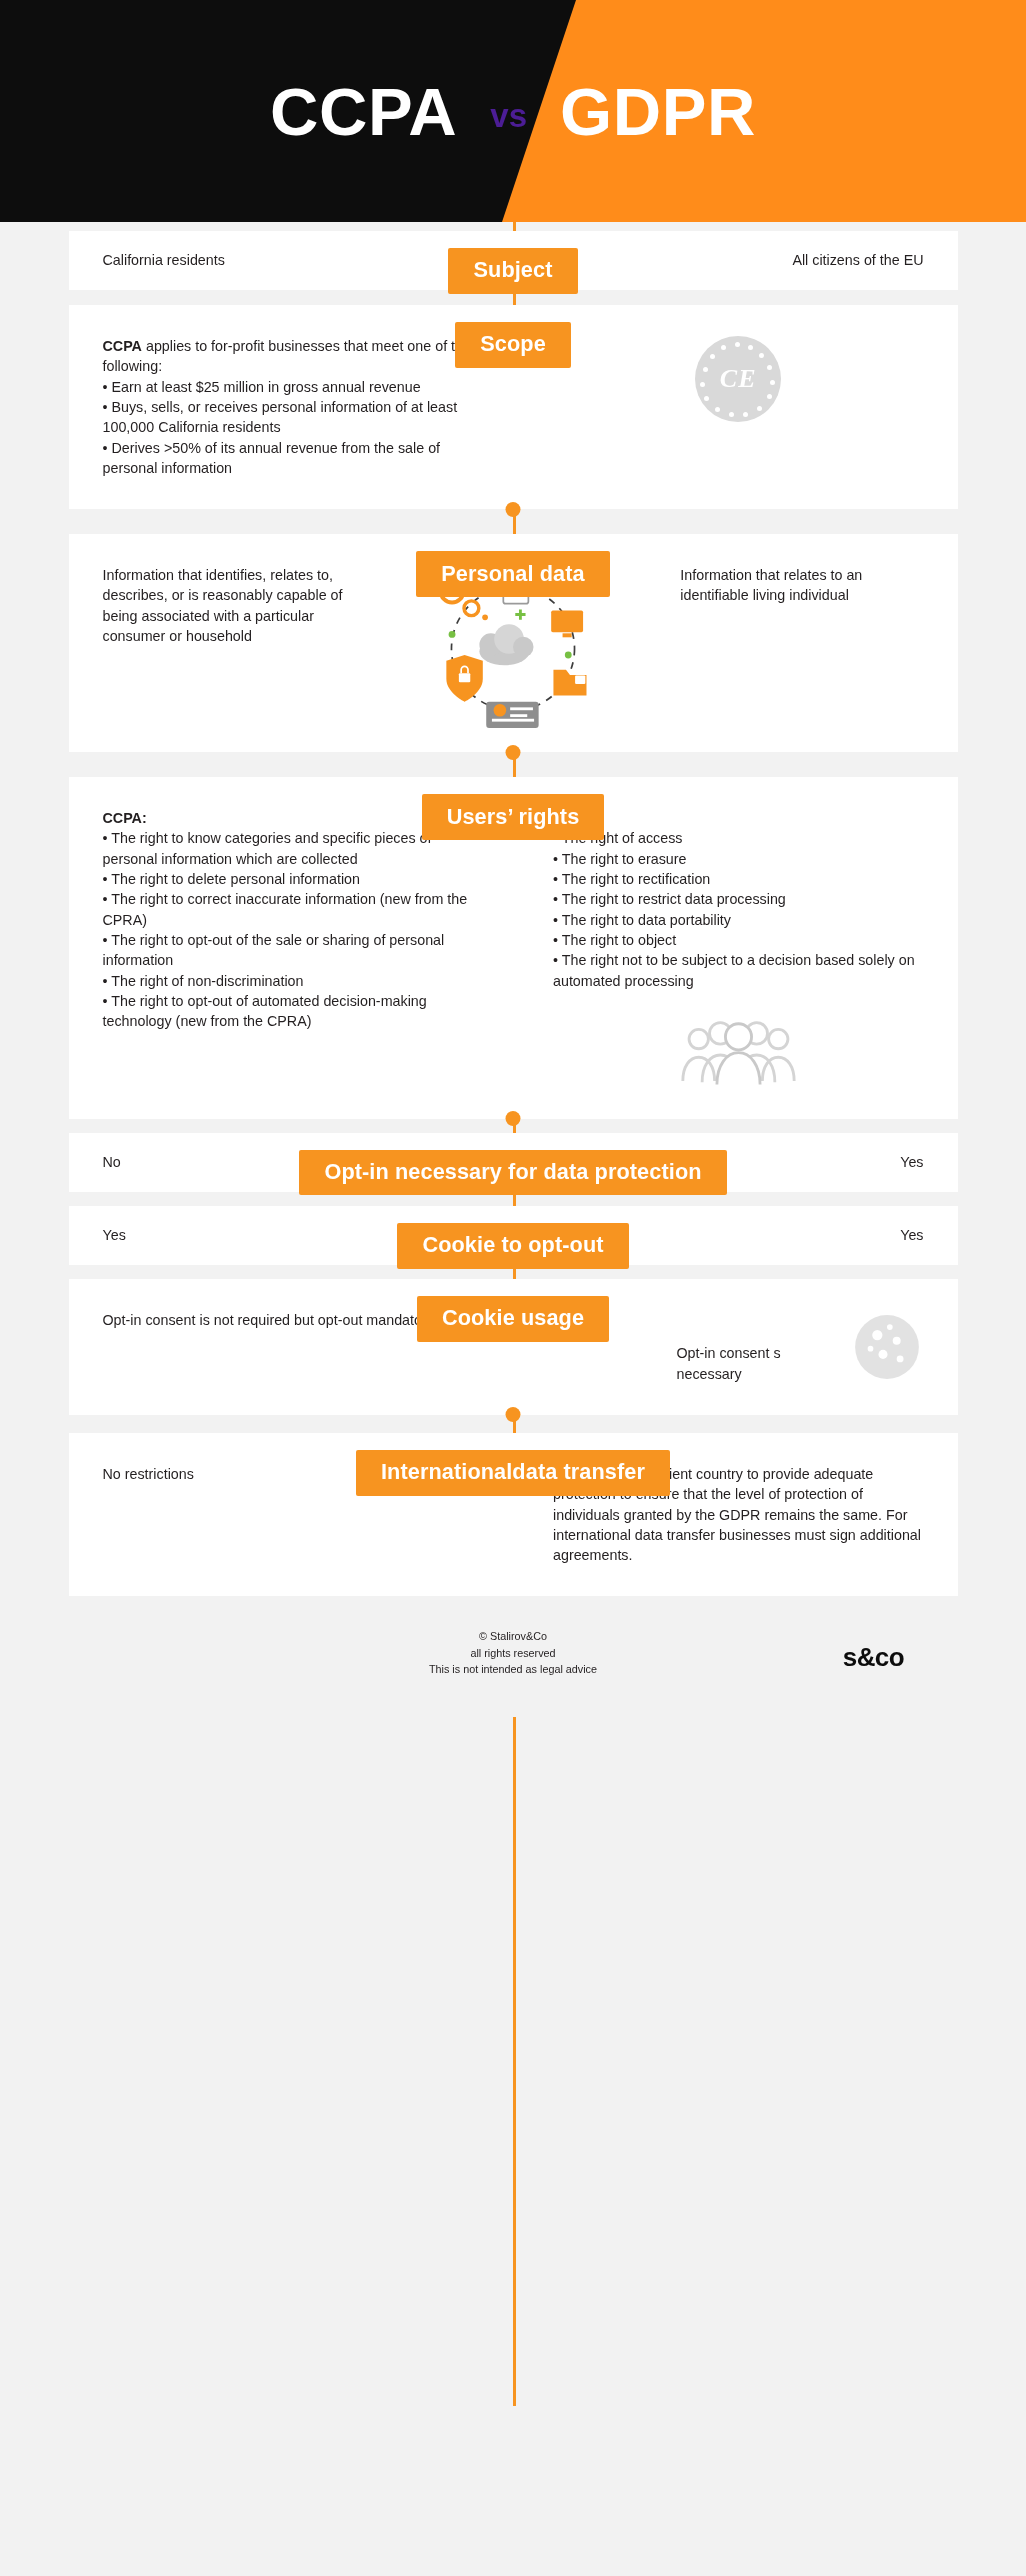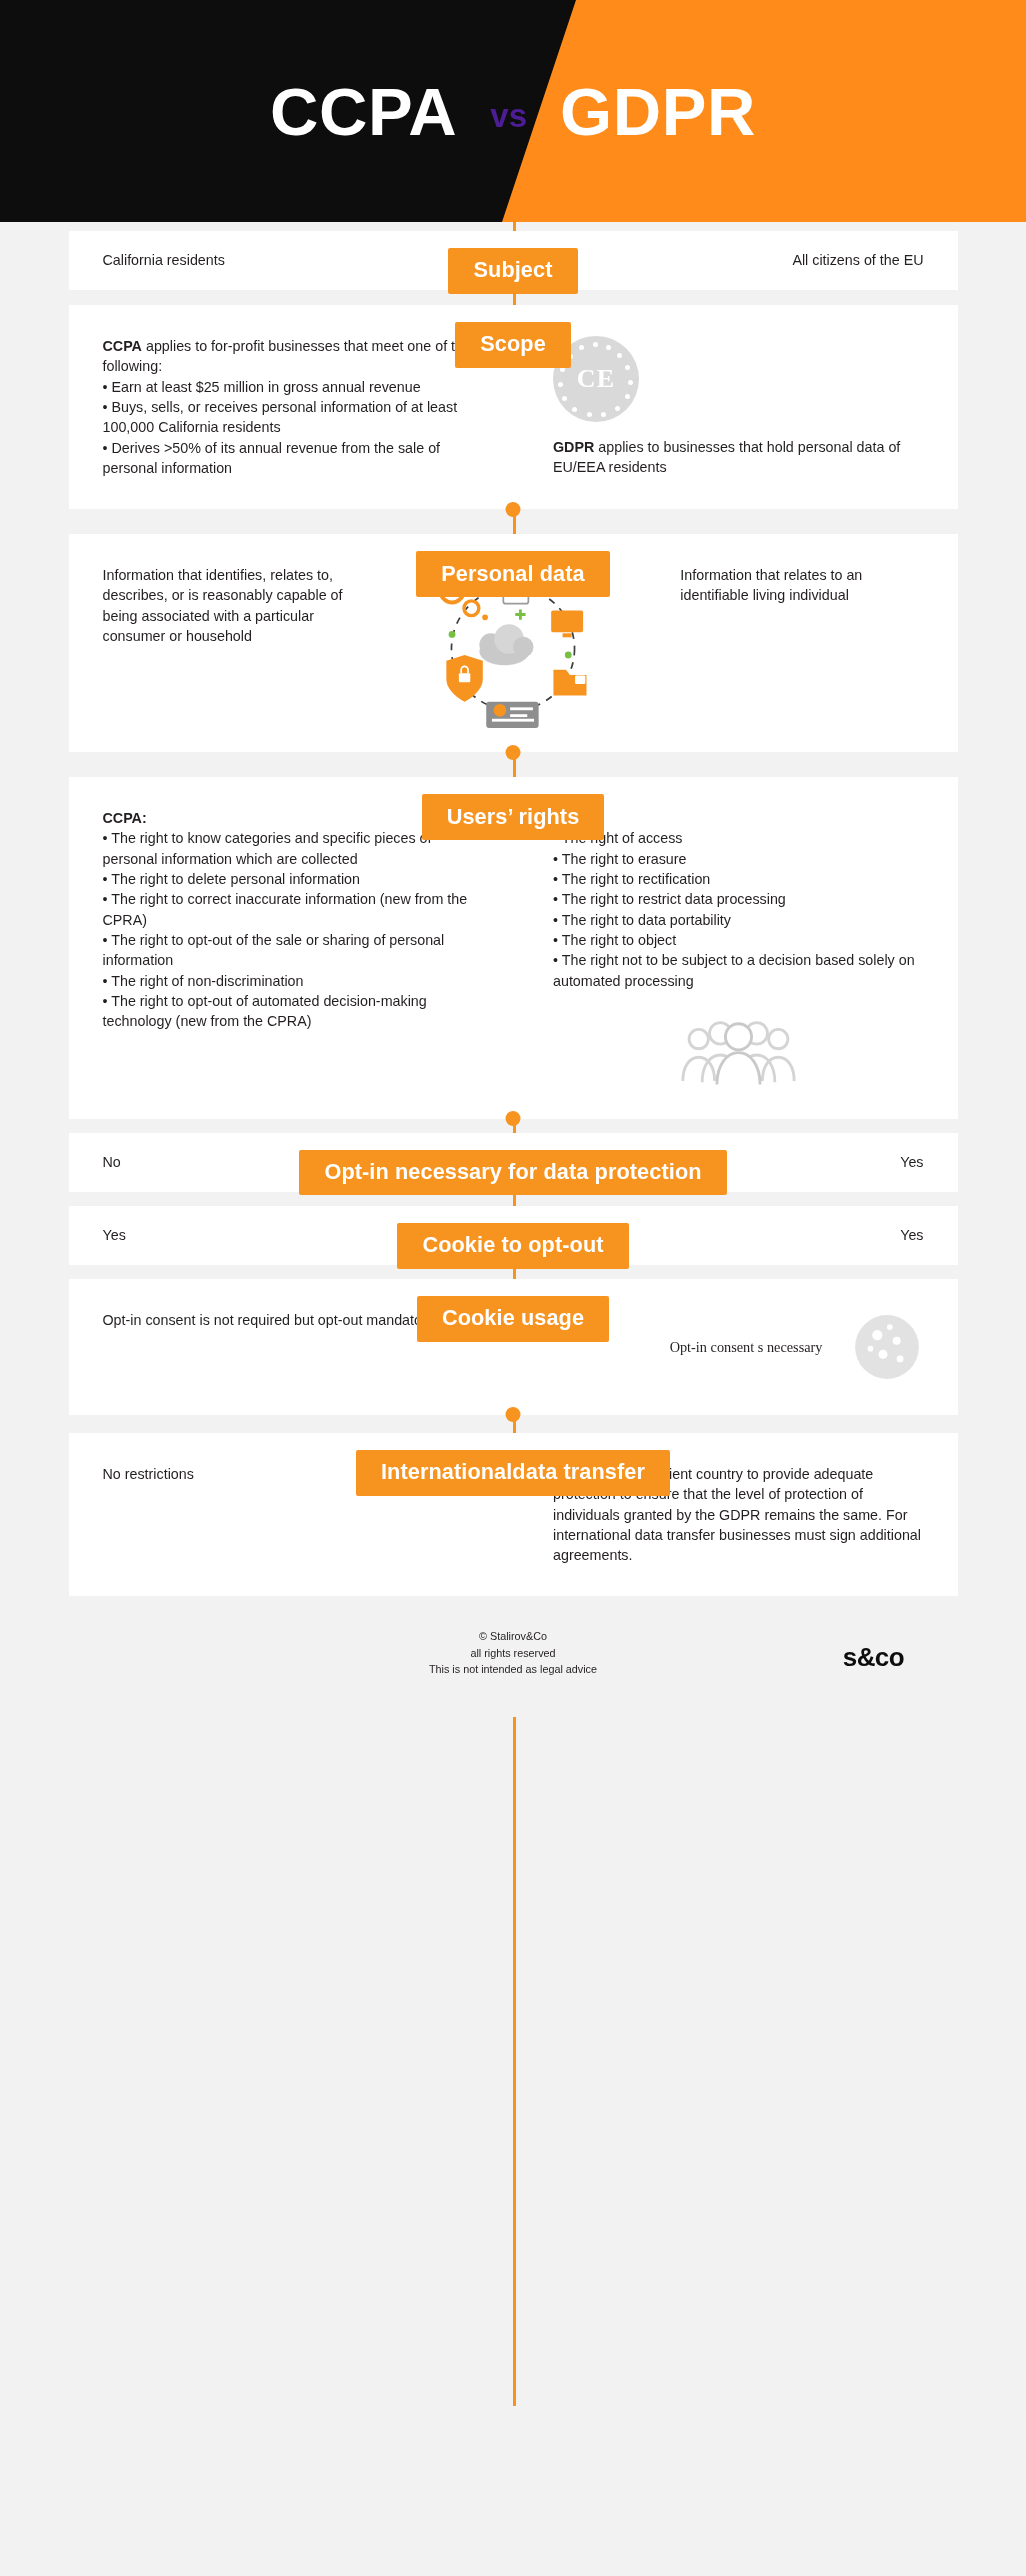--- a/index.html
+++ b/index.html
@@ -58,36 +58,36 @@
 
   
   .panel.compact .col { padding:19.4px 34px 19.4px 34px; }
   .panel.compact .col.right .txt { text-align:right; }
   .panel.compact .col.left .txt { text-align:left; }
 
   .panel.split-gap .col.left { padding-right:40px; }
   .panel.split-gap .col.right { padding-left:40px; }
 
   
-  .ce-wrap { display:flex; margin-bottom:15px; }
+  .ce-wrap { display:flex; justify-content:center; margin-bottom:15px;font-style:italic; }
   .ce {
     position:relative; width:86px; height:86px; border-radius:50%;
     background:#d9d9d9; display:flex; align-items:center; justify-content:center;
   }
   .ce .ce-text { font-size:26px; font-weight:bold; color:#ffffff; letter-spacing:1.1px; font-family:"Liberation Serif", serif; }
   .ce .star { position:absolute; width:5.1px; height:5.1px; background:#ffffff; border-radius:50%; }
 
   
   .pd-graphic { position:relative; width:188px; height:188px; margin:0 auto; }
 
   
   .people { display:flex; justify-content:center; margin-top:23px; }
 
   
-  .cookie-row { display:flex; align-items:center; justify-content:flex-end; gap:27px;font-family:Liberation Serif, serif; }
+  .cookie-row { display:flex; align-items:flex-end; justify-content:flex-end; gap:2px; }
 
   
   .footer {
     position:relative; width:1026px; padding:32px 0 40px 0; background:#f2f2f2;
     display:flex; align-items:center; justify-content:center;
   }
   .footer .fnote { font-size:10.8px; line-height:1.5; text-align:center; color:#231f20; }
   .footer .logo {
     position:absolute; right:122px; top:50%; transform:translateY(-50%);
     font-size:26px; font-weight:bold; letter-spacing:-0.6px; color:#0d0d0d;
@@ -158,23 +158,20 @@
             <span class="star" style="left:34px;  top:76px;"></span>
             <span class="star" style="left:48px;  top:76px;"></span>
             <span class="star" style="left:62px; top:70px;"></span>
             <span class="star" style="left:72px; top:58px;"></span>
             <span class="star" style="left:75px; top:44px;"></span>
             <span class="star" style="left:72px; top:29px;"></span>
             <span class="star" style="left:64px; top:16.5px;"></span>
             <span class="star" style="left:53px;  top:8.6px;"></span>
           </div>
         </div>
-        <div class="txt">
-          <b>GDPR</b><span> applies to businesses that hold personal data of EU/EEA residents</span>
-        </div>
       </div>
       <div class="dot" style="bottom:-7.4px;"></div>
     </div>
   </div>
 
   <div class="section">
     <div class="gap" style="height:42px;"></div>
     <div class="badge-row">
         <div class="badge">Personal data</div>
       </div>

